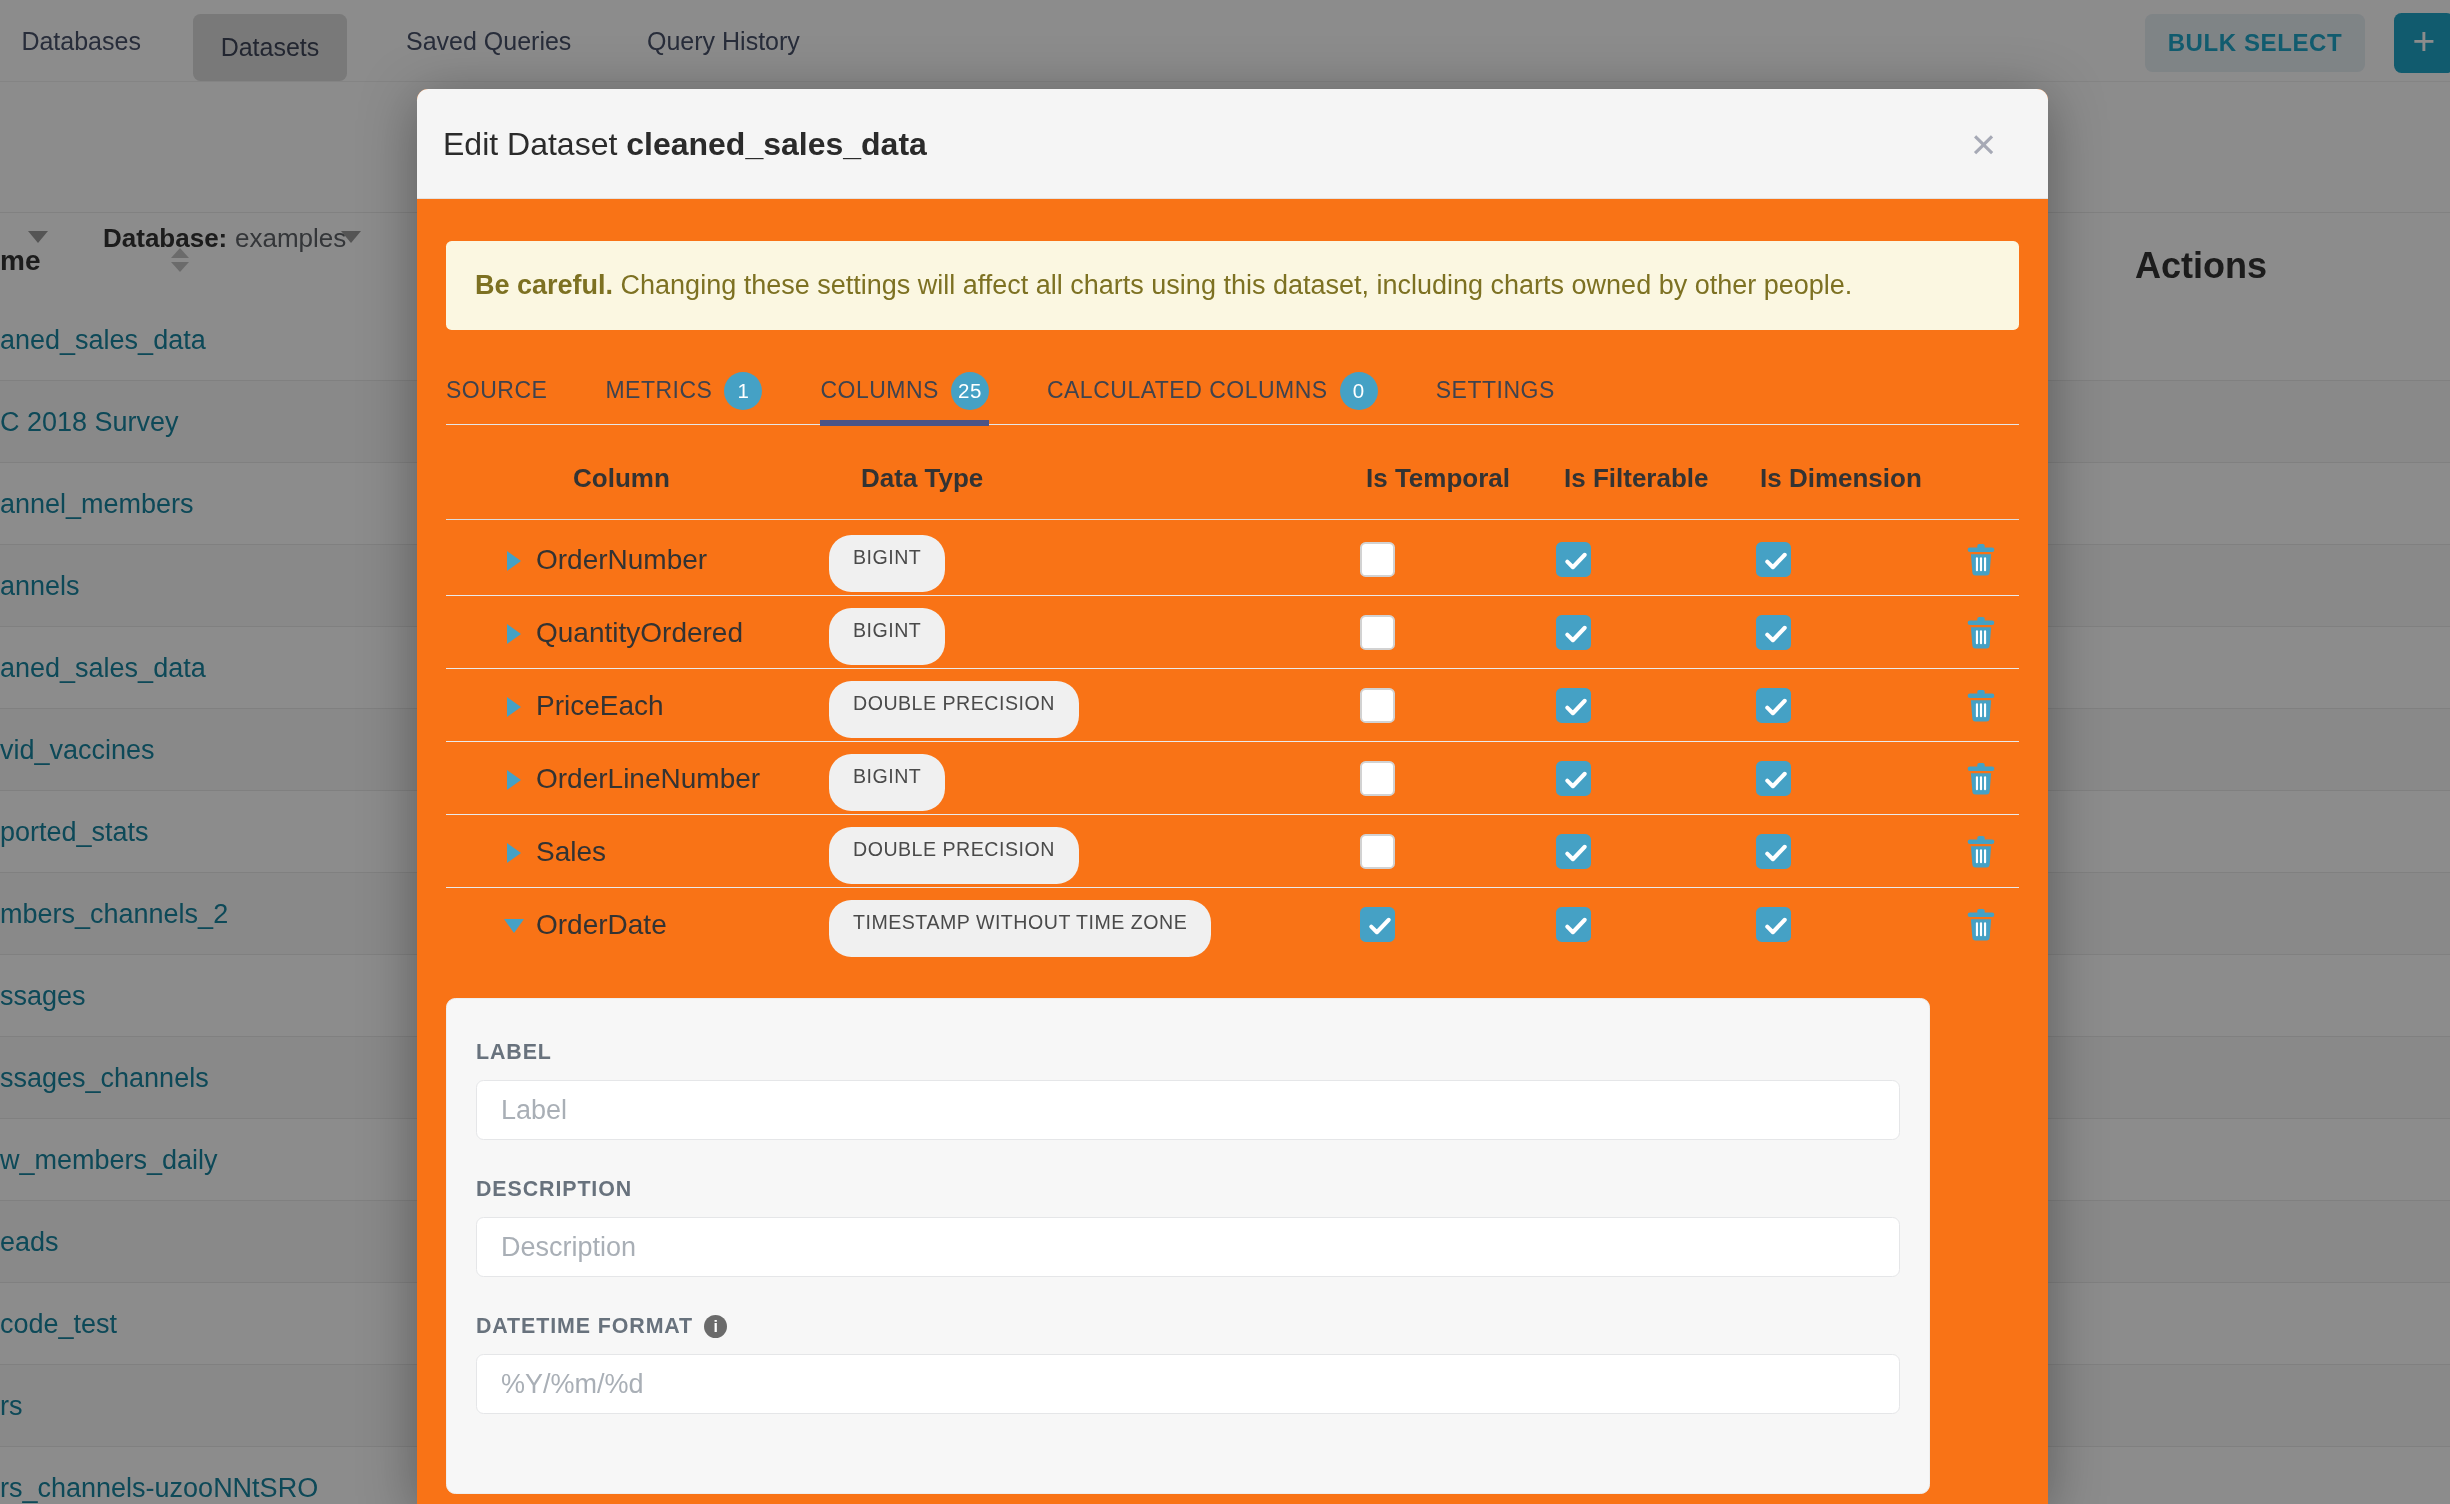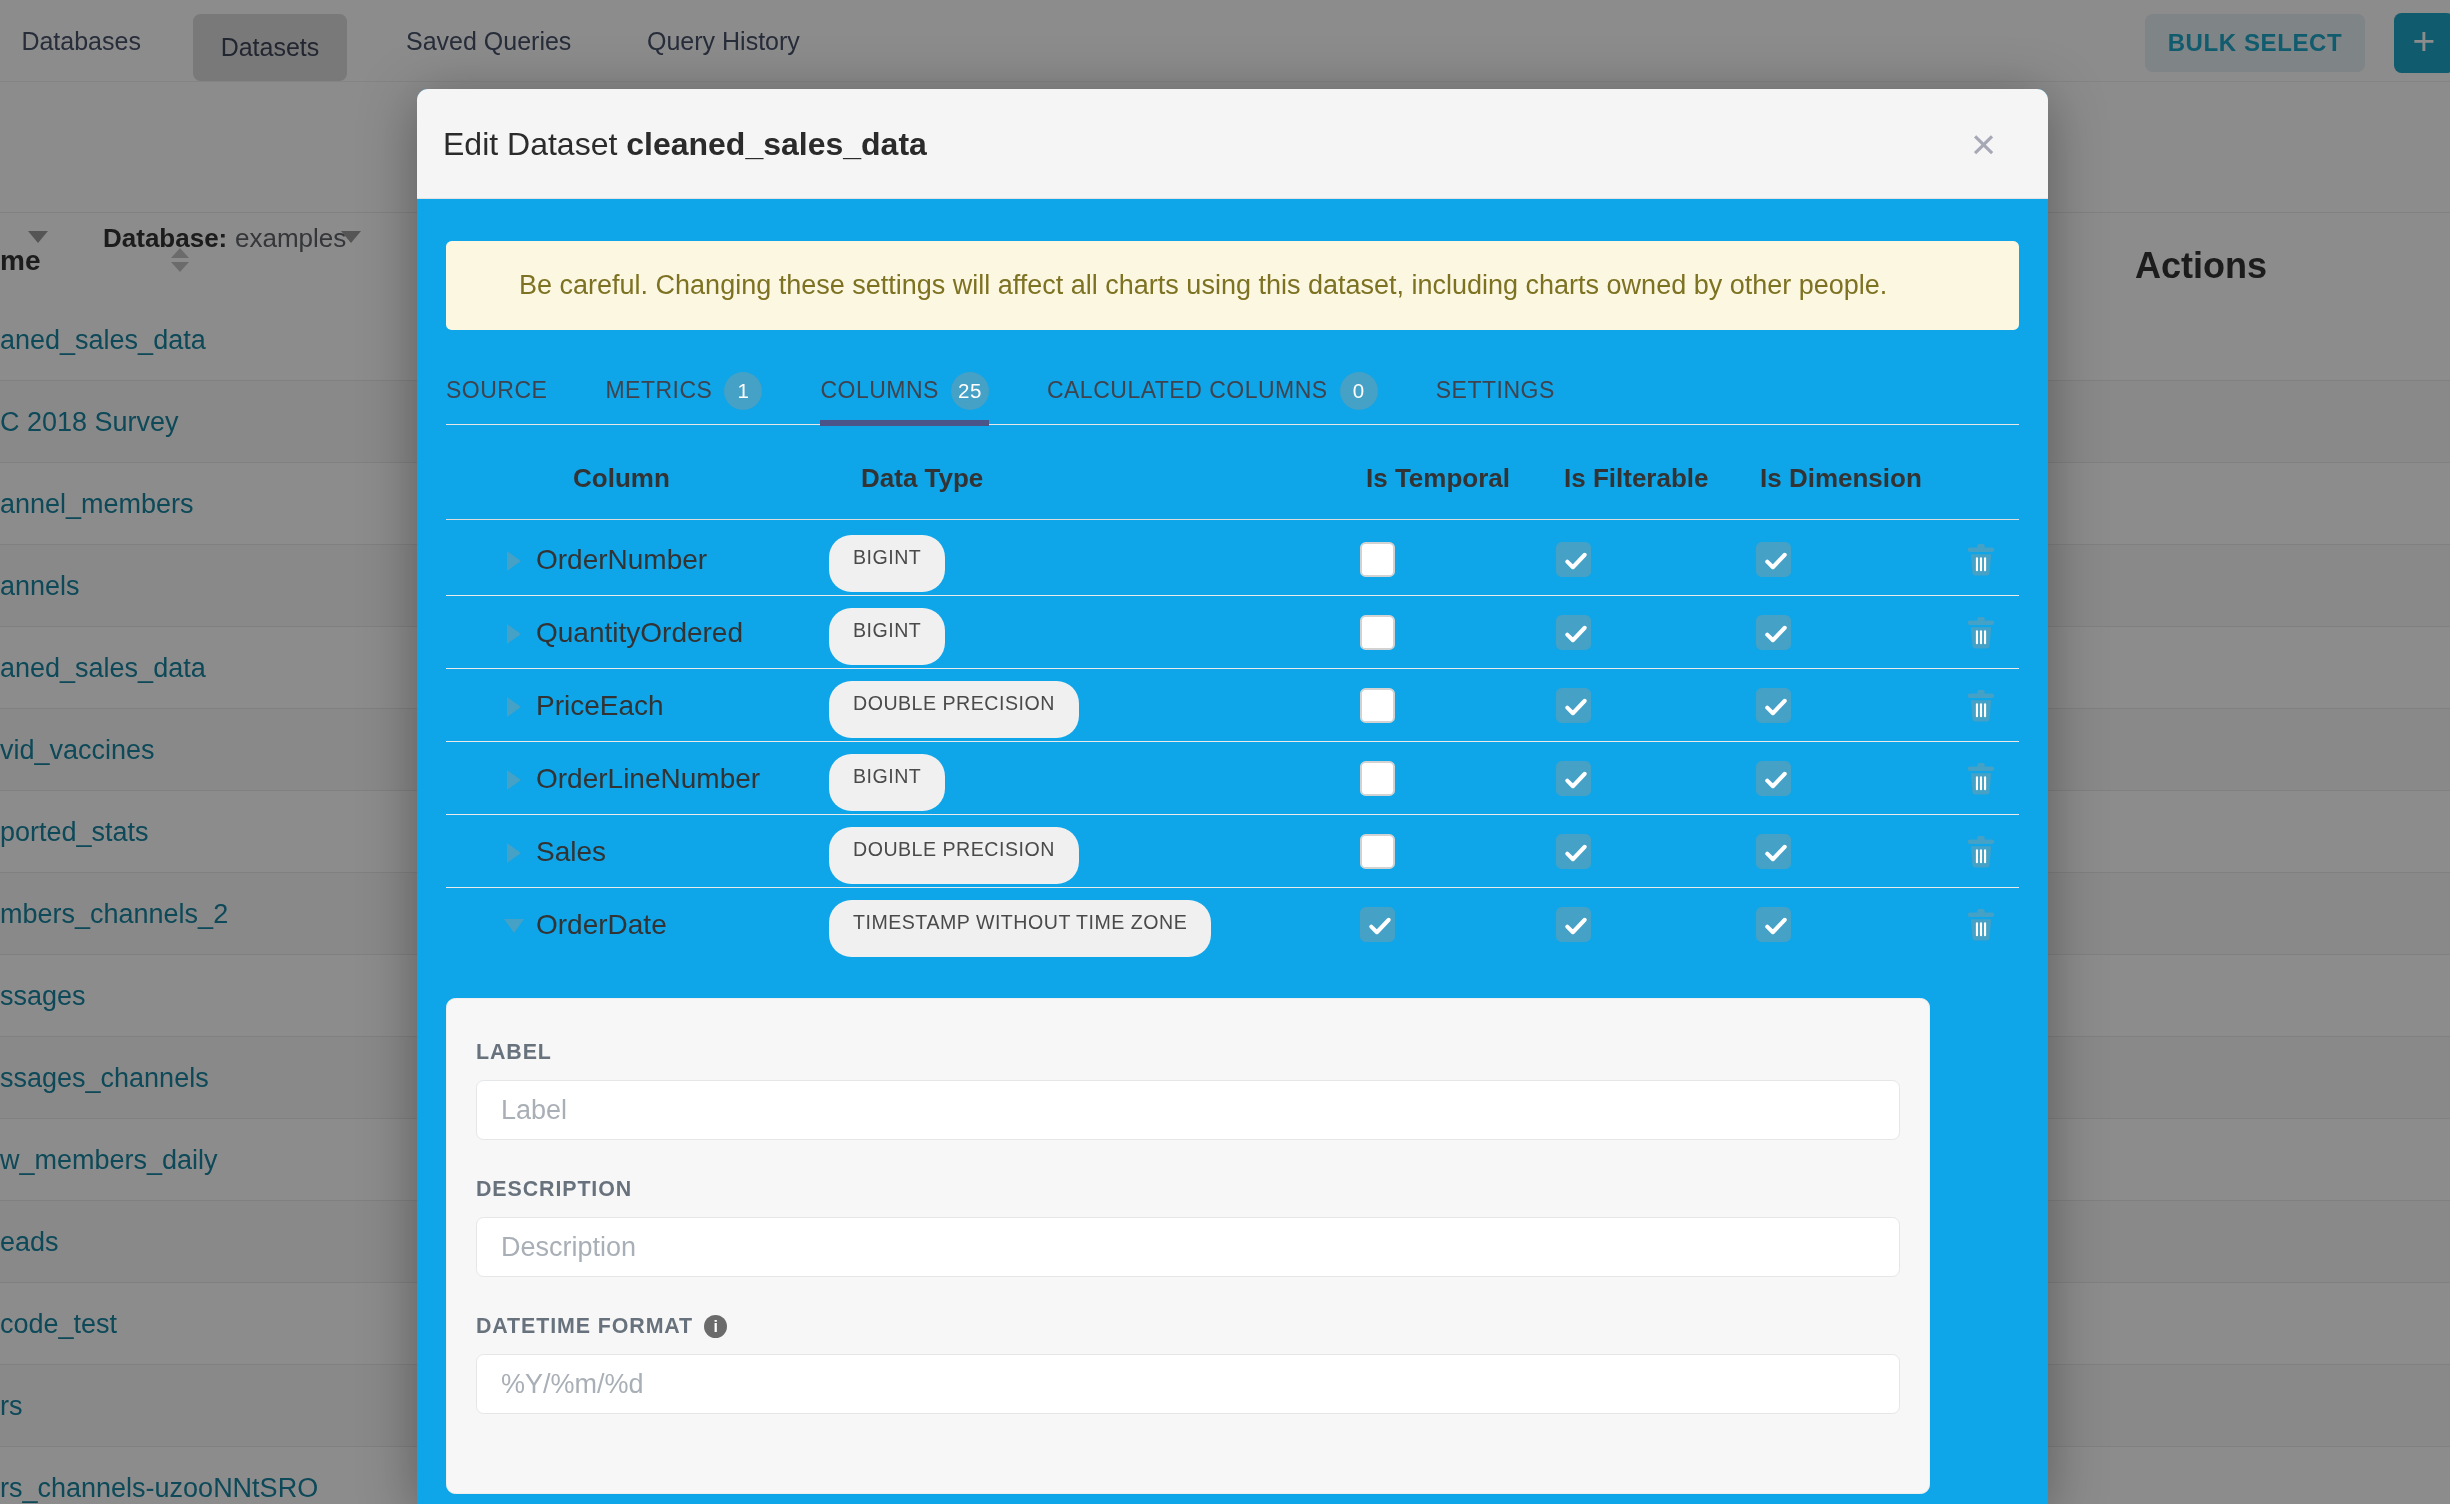--- a/index.html
+++ b/index.html
@@ -31,29 +31,29 @@
   .bg-header-actions { position:absolute; left:2135px; top:245px; font-size:36px; font-weight:700; color:#333; }
   .bg-rows { position:absolute; left:0; top:299px; width:2450px; }
   .bg-row { position:relative; width:2450px; height:82px; border-bottom:0.9px solid #E9E9E9; }
   .bg-row:nth-child(even){ background:rgba(0,0,0,0.02); }
   .bg-row a { position:absolute; left:0; top:0; height:82px; line-height:82px; font-size:27px; color:#1985A0; text-decoration:none; cursor:pointer; white-space:nowrap; }
 
   
   .mask { position:absolute; left:0; top:0; width:2450px; height:1505px; background:rgba(0,0,0,0.45); z-index:10; }
 
   
-  .modal { position:absolute; left:417px; top:89px; width:1631px; height:1416px; background:#0ea5e9; border-radius:11.2px 11.2px 0 0; box-shadow:0 9.3px 56px rgba(0,0,0,0.35); z-index:20; }
+  .modal { position:absolute; left:417px; top:89px; width:1631px; height:1416px; background:#f97316; border-radius:11.2px 11.2px 0 0; box-shadow:0 9.3px 56px rgba(0,0,0,0.35); z-index:20; }
   .modal-header { position:absolute; left:0; top:0; width:100%; height:110px; background:#F5F5F5; border-bottom:0.9px solid #E2E2E2; border-radius:11.2px 11.2px 0 0; }
   .modal-title { position:absolute; left:26px; top:0; height:110px; line-height:110px; font-size:32px; color:#2B2B2B; }
   .modal-title b { font-weight:700; }
   .modal-close { position:absolute; right:41px; top:32px; width:47px; height:47px; font-size:43px; line-height:47px; text-align:center; color:#A6A9B5; cursor:pointer; font-weight:400; }
 
   .warning { position:absolute; left:29px; top:152px; width:1573px; height:89px; background:#FBF7E1; border-radius:5.6px; }
   .warning-text { position:absolute; left:29px; top:0; height:89px; line-height:89px; font-size:27px; color:#7D7122; white-space:nowrap; }
-  .warning-text b { font-weight:400;margin-left:44px; }
+  .warning-text b { font-weight:700; }
 
   .tabs { position:absolute; left:29px; top:268px; width:1573px; height:68px; border-bottom:1.9px solid #E6E6E6; display:flex; gap:58px; align-items:center; }
   .tab { position:relative; height:68px; display:flex; align-items:center; gap:12px; font-size:23px; letter-spacing:0.5px; color:#3F434E; cursor:pointer; }
   .tab .badge { min-width:38px; height:38px; border-radius:19.6px; padding:0 6.5px; background:#45A1C5; color:#fff; font-size:20.5px; display:flex; align-items:center; justify-content:center; }
   .tab.active::after { content:""; position:absolute; left:0; right:0; bottom:-1.9px; height:6.5px; background:#4A5488; }
 
   .cols-header { position:absolute; left:29px; top:352px; width:1573px; height:79px; border-bottom:1.9px solid #DCDCDC; }
   .cols-header span { position:absolute; top:22.4px; font-size:26px; font-weight:700; color:#333;margin-left:40px; }
   .cols-header .h0 { left:87px; }
   .cols-header .h1 { left:375px; }

